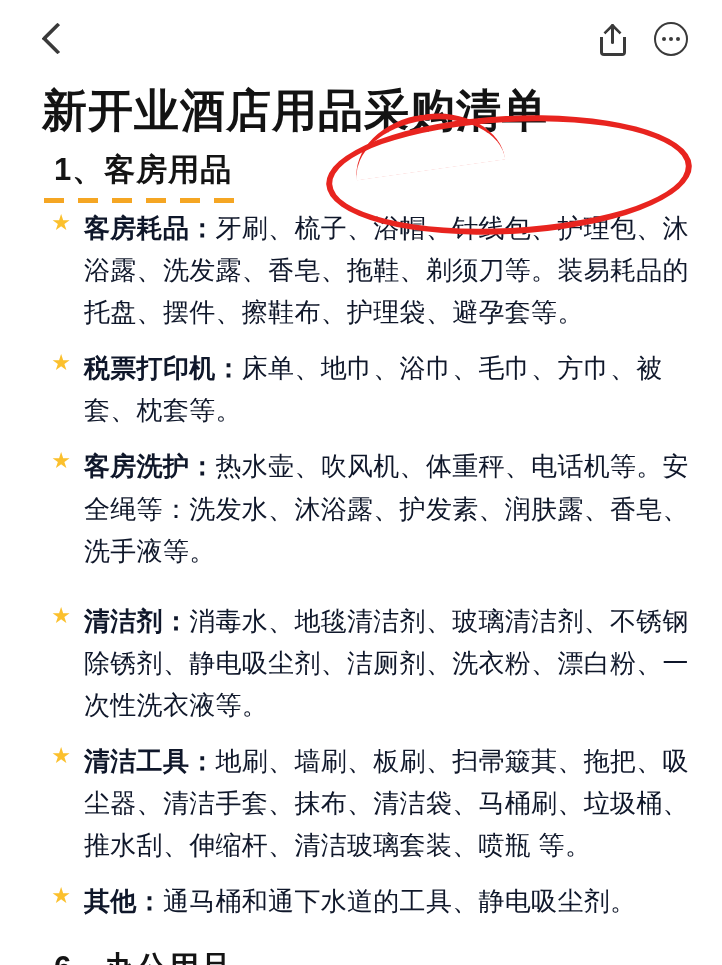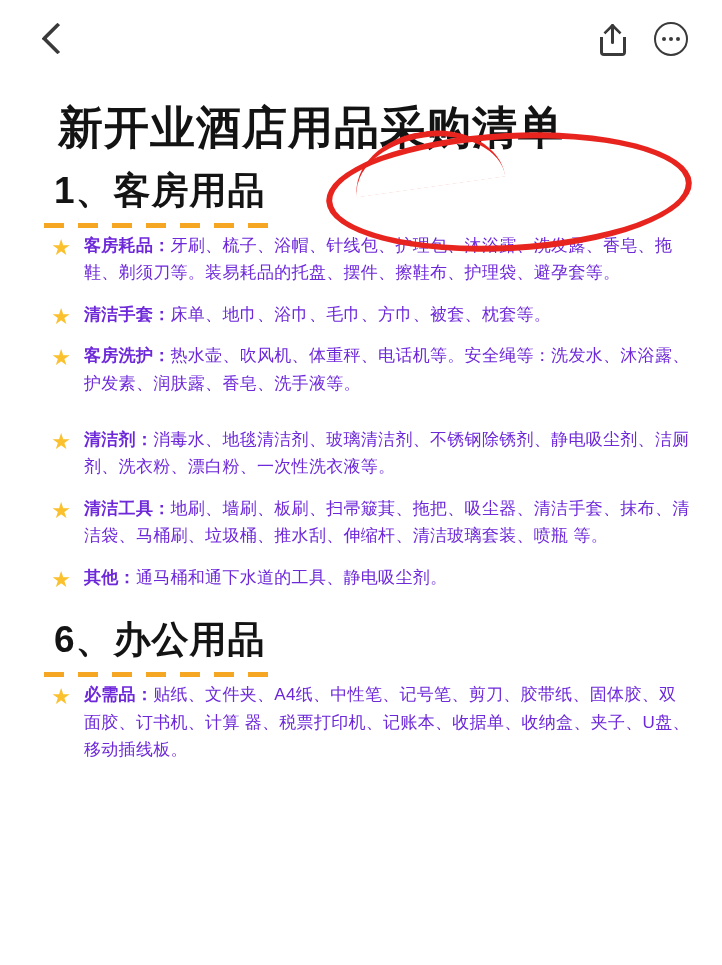--- a/index.html
+++ b/index.html
@@ -101,22 +101,22 @@
     width: 4px;
     height: 4px;
     background: #3a3a3a;
     border-radius: 50%;
     display: block;
   }
 
   
   .title-wrap {
     position: relative;
-    padding: 6px 0 0 16px;
-    margin: 17px 0 10px 0;
+    padding: 6px 0 0 0;
+    margin: 0 0 10px 0;
   }
   .doc-title {
     font-size: 45px;
     font-weight: bold;
     letter-spacing: 1px;
     line-height: 1.22;
     padding: 0 34px 0 42px;
     color: #131313;
     white-space: nowrap;
   }
@@ -148,21 +148,21 @@
     padding: 0 30px 0 44px;
   }
   .section { margin-bottom: 6px; }
   .section-head {
     position: relative;
     display: inline-block;
     padding: 0 6px 0 10px;
     margin-bottom: 16px;
   }
   .section-title {
-    font-size: 37px;
+    font-size: 31px;
     font-weight: bold;
     color: #141414;
     letter-spacing: 1px;
     position: relative;
     z-index: 2;
   }
   .dash-underline {
     position: absolute;
     left: 0;
     right: -8px;
@@ -189,23 +189,23 @@
     width: 26px;
     margin-top: 5px;
     margin-right: 10px;
     font-size: 22px;
     color: #fbc02d;
     line-height: 1;
     text-align: center;
   }
   .item-text {
     flex: 1 1 auto;
-    font-size: 17px;
+    font-size: 26px;
     line-height: 1.62;
-    color: #6d28d9;
+    color: #0f172a;
     letter-spacing: 0.3px;
   }
   .item-text b {
     font-weight: bold;
   }
   .sec-gap-1 { height: 14px; }
   .sec-gap-2 { height: 10px; }
 </style>
 </head>
 <body>
@@ -238,21 +238,21 @@
     <div class="section-head">
       <div class="section-title">1、客房用品</div>
       <div class="dash-underline"></div>
     </div>
     <div class="item">
       <div class="star-icon">★</div>
       <div class="item-text"><b>客房耗品：</b><span>牙刷、梳子、浴帽、针线包、护理包、沐浴露、洗发露、香皂、拖鞋、剃须刀等。装易耗品的托盘、摆件、擦鞋布、护理袋、避孕套等。</span></div>
     </div>
     <div class="item">
       <div class="star-icon">★</div>
-      <div class="item-text"><b>清洁手套：</b><span>床单、地巾、浴巾、毛巾、方巾、被套、枕套等。</span></div>
+      <div class="item-text"><b>税票打印机：</b><span>床单、地巾、浴巾、毛巾、方巾、被套、枕套等。</span></div>
     </div>
     <div class="item">
       <div class="star-icon">★</div>
       <div class="item-text"><b>客房洗护：</b><span>热水壶、吹风机、体重秤、电话机等。安全绳等：洗发水、沐浴露、护发素、润肤露、香皂、洗手液等。</span></div>
     </div>
   </div>
 
   <div class="sec-gap-1"></div>
 
   <div class="section">

